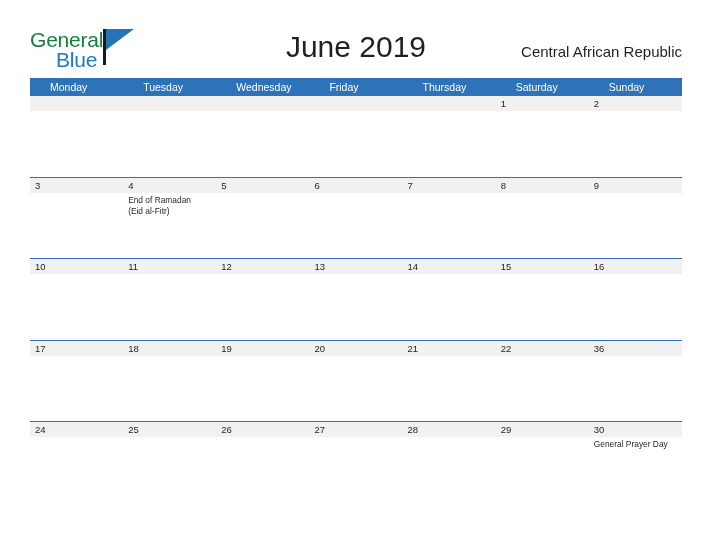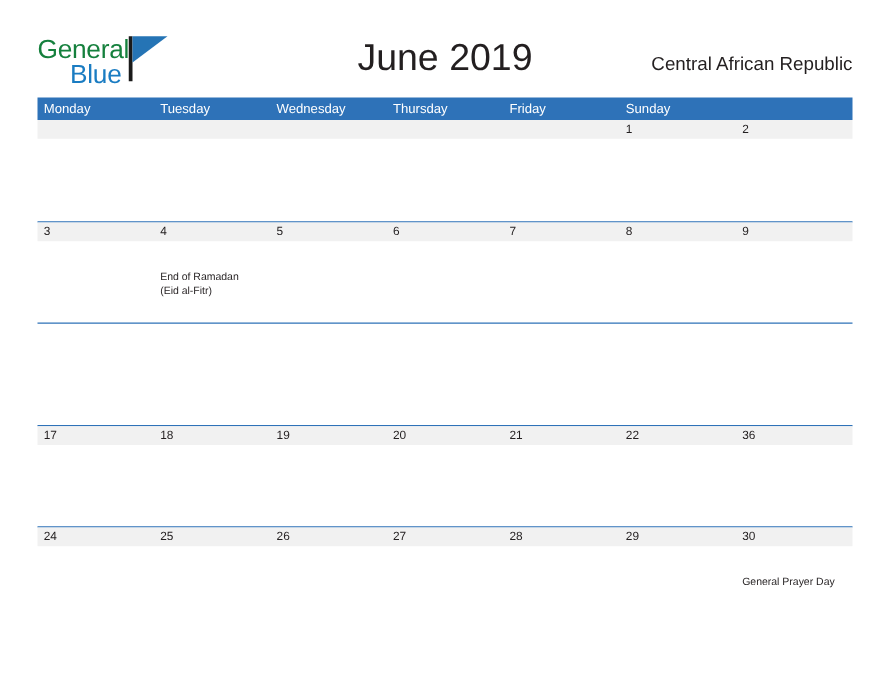--- a/index.html
+++ b/index.html
@@ -99,21 +99,21 @@
   }
 
   .weekday-row {
     display: flex;
     background: #2e72b8;
     height: 18px;
   }
   .weekday-cell {
     width: 93.14px;
     box-sizing: border-box;
-    padding-left: 5px;
+    padding-left: 20px;
     color: #ffffff;
     font-size: 10.5px;
     line-height: 18px;
     font-family: "Liberation Sans", sans-serif;
     white-space: nowrap;
     overflow: hidden;
   }
 
   .week-row {
     position: relative;
@@ -148,21 +148,20 @@
   }
   .event-cell {
     width: 93.14px;
     box-sizing: border-box;
     padding: 2px 4px 0 5px;
     font-size: 8.4px;
     line-height: 11.2px;
     color: #231f20;
     font-family: "Liberation Sans", sans-serif;
     word-wrap: break-word;
-    margin-top: 21px;
   }
   .event-line {
     display: block;
   }
 </style>
 </head>
 <body>
 
 <div class="page-header">
 
@@ -177,22 +176,23 @@
 
   <div class="country-title">Central African Republic</div>
 
 </div>
 
 <div class="calendar">
   <div class="weekday-row">
       <div class="weekday-cell">Monday</div>
       <div class="weekday-cell">Tuesday</div>
       <div class="weekday-cell">Wednesday</div>
+      <div class="weekday-cell">Friday</div>
       <div class="weekday-cell">Thursday</div>
-      <div class="weekday-cell">Friday</div>
+      <div class="weekday-cell">Saturday</div>
       <div class="weekday-cell">Sunday</div>
     </div>
   <div>
       <div class="week-row first">
         <div class="day-band">
           <div class="day-band-cell"></div>
           <div class="day-band-cell"></div>
           <div class="day-band-cell"></div>
           <div class="day-band-cell"></div>
           <div class="day-band-cell"></div>
@@ -226,20 +226,29 @@
             <span class="event-line">(Eid al-Fitr)</span>
           </div>
           <div class="event-cell"></div>
           <div class="event-cell"></div>
           <div class="event-cell"></div>
           <div class="event-cell"></div>
           <div class="event-cell"></div>
         </div>
       </div>
       <div class="week-row">
+        <div class="day-band">
+          <div class="day-band-cell">10</div>
+          <div class="day-band-cell">11</div>
+          <div class="day-band-cell">12</div>
+          <div class="day-band-cell">13</div>
+          <div class="day-band-cell">14</div>
+          <div class="day-band-cell">15</div>
+          <div class="day-band-cell">16</div>
+        </div>
       </div>
       <div class="week-row">
         <div class="day-band">
           <div class="day-band-cell">17</div>
           <div class="day-band-cell">18</div>
           <div class="day-band-cell">19</div>
           <div class="day-band-cell">20</div>
           <div class="day-band-cell">21</div>
           <div class="day-band-cell">22</div>
           <div class="day-band-cell">36</div>

